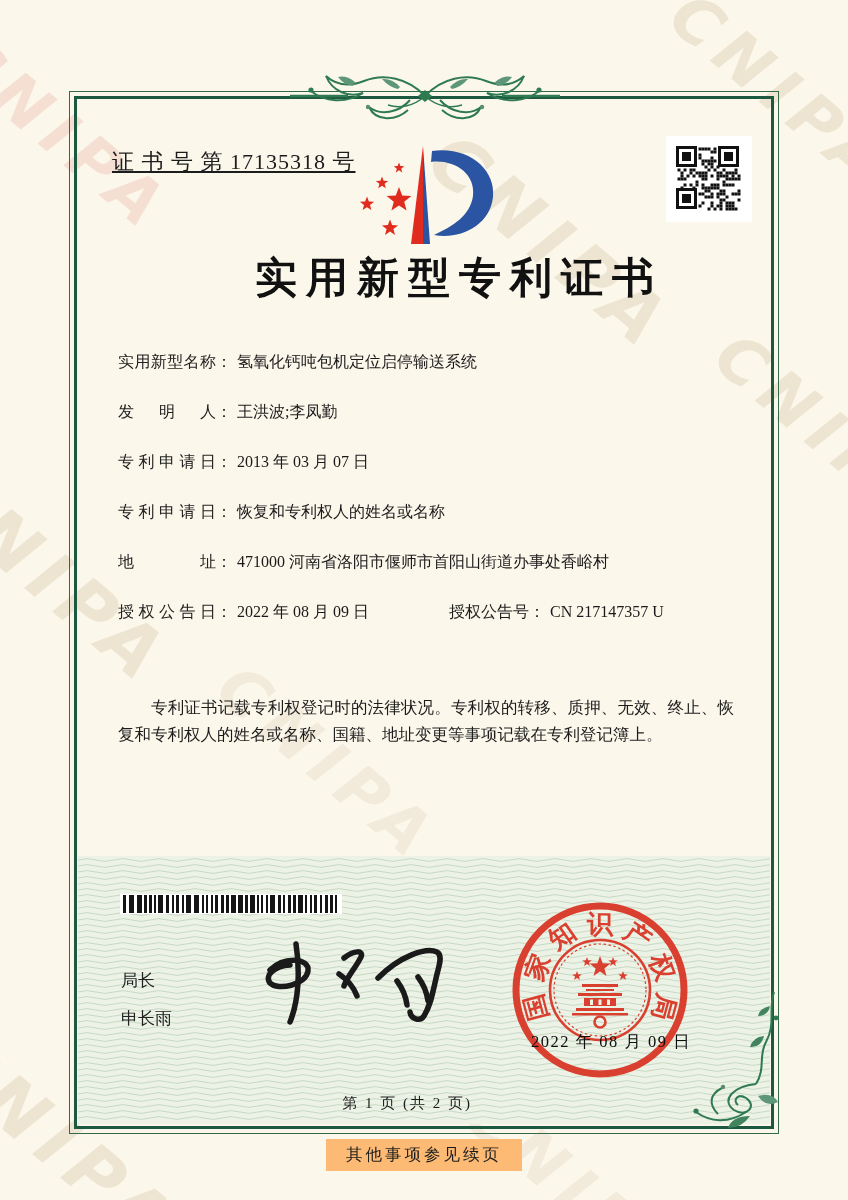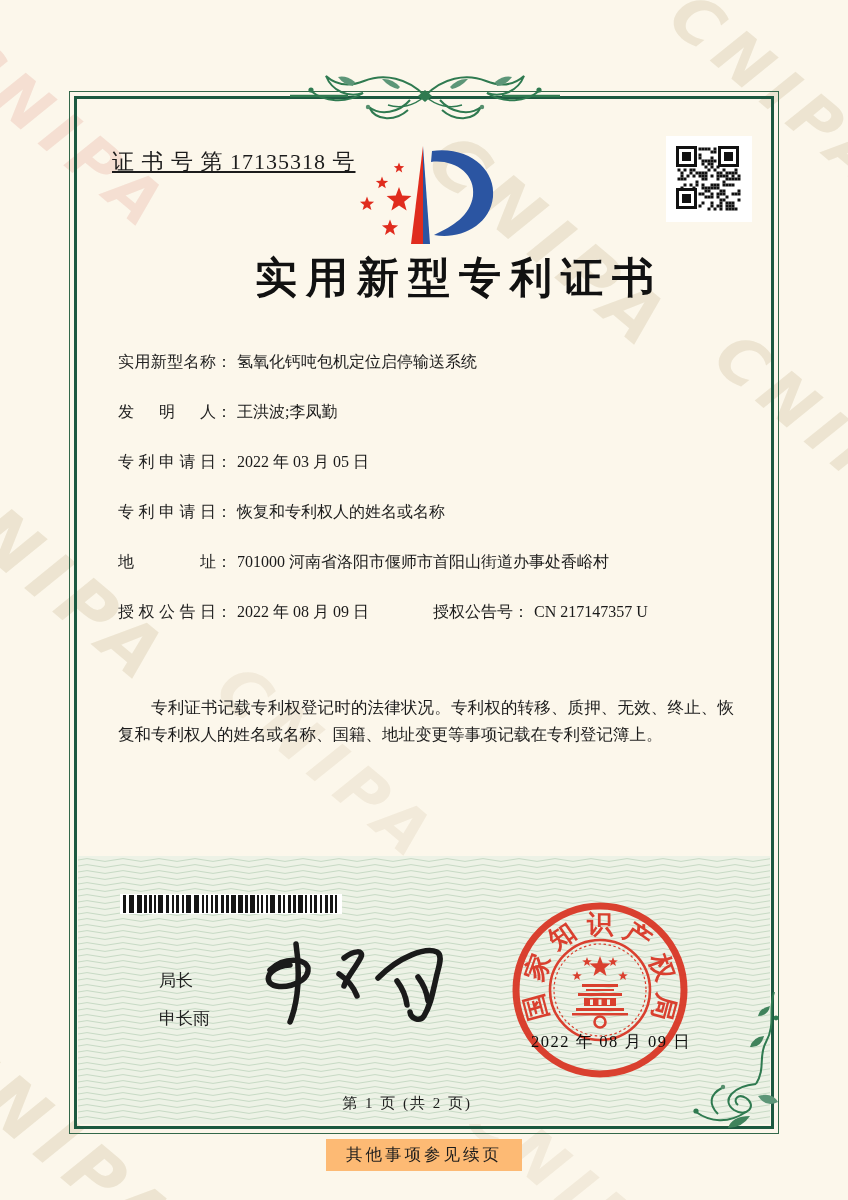--- a/index.html
+++ b/index.html
@@ -26,30 +26,30 @@
       display:flex;align-items:center;justify-content:center;}
   #logo{position:absolute;left:352px;top:138px;z-index:3;}
   .title{position:absolute;left:0;top:250px;width:100%;text-align:center;
       font-size:42px;font-weight:bold;letter-spacing:9px;color:#111;z-index:3;padding-left:35px;}
   
   .fields{position:absolute;left:118px;top:352px;width:620px;z-index:3;font-size:16px;}
   .field-row{height:22px;margin-bottom:28px;white-space:nowrap;}
   .flabel{display:inline-block;width:98px;text-align:justify;text-align-last:justify;color:#222;}
   .fcolon{display:inline-block;color:#222;}
   .fvalue{margin-left:5px;color:#1a1a1a;}
-  .fpair2{margin-left:64px;}
+  .fpair2{margin-left:80px;}
   
   .body-text{position:absolute;left:118px;top:694px;width:616px;z-index:3;
       font-size:16.5px;line-height:27px;text-align:justify;}
   .body-text p{margin:0;text-indent:2em;}
   
   #barcode{position:absolute;left:120px;top:894px;background:#fff;padding:1px 2px;z-index:3;}
   .signer{position:absolute;left:121px;top:969px;z-index:3;font-size:17px;
       font-family:"Liberation Sans","DejaVu Sans",sans-serif;color:#222;}
-  .signer div{margin-bottom:15px;margin-left:38px;}
+  .signer div{margin-bottom:15px;}
   #signature{position:absolute;left:240px;top:928px;z-index:4;}
   #seal{position:absolute;left:506px;top:896px;z-index:3;opacity:.95;}
   .seal-date{position:absolute;left:531px;top:1031px;z-index:5;font-size:16.5px;
       letter-spacing:1.5px;color:#0d0d0d;}
   .page-info{position:absolute;left:0;top:1094px;width:96%;text-align:center;
       font-size:15px;letter-spacing:2px;z-index:3;}
   .cont-note{position:absolute;left:50%;top:1139px;transform:translateX(-50%);
       background:#fdba74;padding:5px 20px;font-size:16.5px;letter-spacing:3px;z-index:3;}
   
   #orn-top{position:absolute;left:290px;top:60px;z-index:4;}
@@ -321,27 +321,27 @@
 <div class="title">实用新型专利证书</div>
 
 <div class="fields">
   <div class="field-row">
     <span class="flabel">实用新型名称</span><span class="fcolon">：</span><span class="fvalue">氢氧化钙吨包机定位启停输送系统</span>
   </div>
   <div class="field-row">
     <span class="flabel">发明人</span><span class="fcolon">：</span><span class="fvalue">王洪波;李凤勤</span>
   </div>
   <div class="field-row">
-    <span class="flabel">专利申请日</span><span class="fcolon">：</span><span class="fvalue">2022 年 03 月 05 日</span>
+    <span class="flabel">专利申请日</span><span class="fcolon">：</span><span class="fvalue">2013 年 03 月 07 日</span>
   </div>
   <div class="field-row">
     <span class="flabel">专利申请日</span><span class="fcolon">：</span><span class="fvalue">恢复和专利权人的姓名或名称</span>
   </div>
   <div class="field-row">
-    <span class="flabel">地址</span><span class="fcolon">：</span><span class="fvalue">701000 河南省洛阳市偃师市首阳山街道办事处香峪村</span>
+    <span class="flabel">地址</span><span class="fcolon">：</span><span class="fvalue">471000 河南省洛阳市偃师市首阳山街道办事处香峪村</span>
   </div>
   <div class="field-row" style="margin-top:2px">
     <span class="flabel">授权公告日</span><span class="fcolon">：</span><span class="fvalue">2022 年 08 月 09 日</span><span class="fpair2">授权公告号</span><span class="fcolon">：</span><span class="fvalue">CN 217147357 U</span>
   </div>
 </div>
 
 <div class="body-text">
   <p>专利证书记载专利权登记时的法律状况。专利权的转移、质押、无效、终止、恢复和专利权人的姓名或名称、国籍、地址变更等事项记载在专利登记簿上。</p>
 </div>
 

